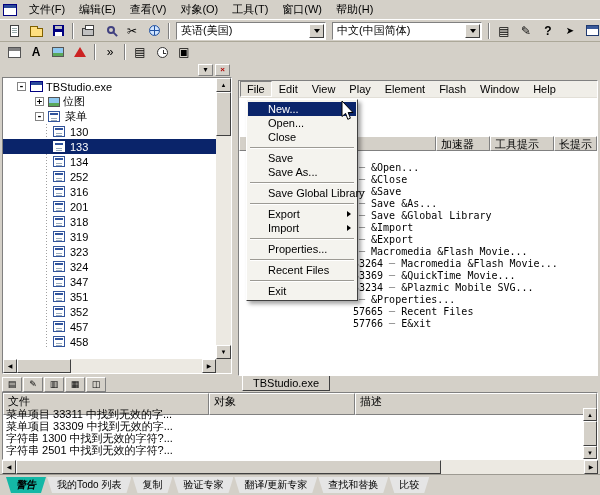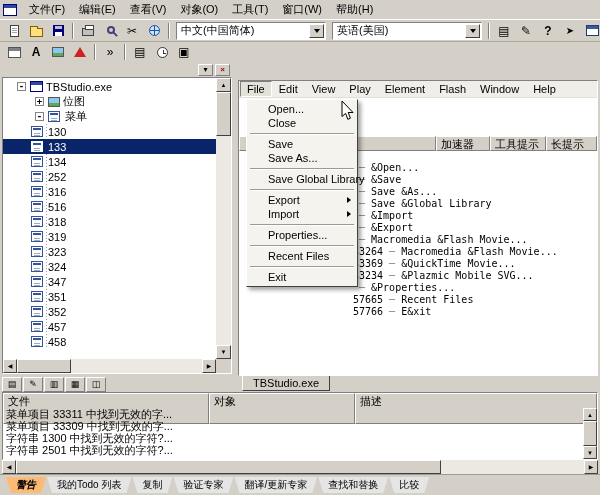--- a/index.html
+++ b/index.html
@@ -55,21 +55,21 @@
 .left{width:230px;display:flex;flex-direction:column;flex:none}
 .lp-head{height:15px;display:flex;justify-content:flex-end;align-items:center;gap:2px;padding:0 2px;flex:none}
 .hbtn{width:15px;height:12px;background:#d4d0c8;border:1px solid;border-color:#fff #808080 #808080 #fff;font-size:8px;line-height:9px;text-align:center;padding:0}
 .hbtn.close{color:#b00000;font-weight:bold}
 .tree-area{flex:1;display:flex;flex-direction:column;background:#fff;border:1px solid;border-color:#808080 #fff #fff #808080;overflow:hidden}
 .tree-body{flex:1;display:flex;overflow:hidden}
 .tree-rows{flex:1;padding-top:1px;overflow:hidden}
 .tree-row{height:15px;display:flex;align-items:center;white-space:nowrap}
 .tree-row.root{padding-left:14px}
 .tree-row.group{padding-left:32px}
-.tree-row.leaf{padding-left:28px}
+.tree-row.leaf{padding-left:50px}
 .exp{width:9px;height:9px;border:1px solid #848484;background:#fff;font:bold 9px/7px "DejaVu Sans Mono","Liberation Mono",monospace;text-align:center;margin-right:4px;flex:none}
 .tlabel{padding:0 3px}
 .leaf.selected{background:#0a246a;color:#fff}
 .leaves{background-image:repeating-linear-gradient(to bottom,#a0a0a0 0 1px,transparent 1px 3px);background-size:1px 100%;background-position:43px 0;background-repeat:no-repeat}
 .exe-icon{width:13px;height:11px;background:#fff;border:1px solid #000080;position:relative;flex:none}
 .exe-icon::before{content:"";position:absolute;top:0;left:0;right:0;height:3px;background:#2a4a9a}
 .menu-res-icon{width:12px;height:11px;background:#fff;border:1px solid #31549c;position:relative;flex:none;margin-right:2px}
 .menu-res-icon::before{content:"";position:absolute;top:1px;left:1px;right:1px;height:2px;background:#31549c}
 .menu-res-icon::after{content:"";position:absolute;top:6px;left:2px;right:2px;height:1px;background:#9ab;box-shadow:0 2px 0 #9ab}
 .leaf.selected .menu-res-icon{border-color:#fff}
@@ -89,45 +89,45 @@
 
 .right{flex:1;display:flex;flex-direction:column;min-width:0}
 .rp-gap{height:18px;flex:none}
 .editor{flex:1;background:#fff;border:1px solid;border-color:#808080 #fff #fff #808080;overflow:hidden}
 .pmenubar{height:17px;display:flex;align-items:center;background:#f0eee8;border-bottom:1px solid #e2dfd7;padding-left:1px}
 .pmitem{padding:2px 7px;white-space:nowrap}
 .pmitem.active{background:#e4e1d9;border:1px solid;border-color:#808080 #fff #fff #808080;padding:1px 6px}
 .grid-head{display:flex;height:15px;margin-top:38px}
 .gh{background:#d4d0c8;border:1px solid;border-color:#fff #808080 #808080 #fff;padding:0 4px;white-space:nowrap;overflow:hidden;flex:none}
 .gh-blank{width:197px}
-.gh1{width:54px}.gh2{width:56px}.gh3{flex:1}
+.gh1{width:54px}.gh2{width:64px}.gh3{flex:1}
 .grid-rows{margin-top:10px;font-family:"DejaVu Sans Mono","Liberation Mono",monospace;font-size:10px}
 .grow{height:12px;display:flex;align-items:center;padding-left:114px;white-space:nowrap;overflow:hidden}
 .rid{margin-right:6px}
 .rtext::before{content:"─ ";color:#888}
 .doc-tabs{height:16px;display:flex;align-items:flex-start;padding-left:4px;flex:none}
 .doc-tab{height:15px;padding:1px 10px 2px;background:#d4d0c8;border-left:1px solid #fff;border-right:1px solid #404040;border-bottom:1px solid #404040;white-space:nowrap}
 
 .output{height:68px;margin:0 2px;background:#fff;border:1px solid;border-color:#808080 #fff #fff #808080;position:relative;overflow:hidden;flex:none}
-.out-head{display:flex;height:31px}
+.out-head{display:flex;height:22px}
 .oh{background:#d4d0c8;border:1px solid;border-color:#fff #808080 #808080 #fff;padding:0 4px;flex:none;white-space:nowrap;overflow:hidden}
 .oh-file{width:206px}.oh-obj{width:146px}.oh-desc{flex:1}
 .out-rows{position:absolute;top:15px;left:0;right:14px;bottom:0;overflow:hidden}
 .orow{height:12px;display:flex;align-items:center;white-space:nowrap}
 .ocell{padding-left:3px}
 .ovsb{position:absolute;top:15px;right:0;bottom:0;width:14px;background:#ece9e2;display:flex;flex-direction:column}
 .ovsb .sbtn{width:14px;height:13px;line-height:10px}
 .ovsb .vthumb{flex:1}
 
 .hscroll{height:14px;margin:0 2px;display:flex;background:#ece9e2;flex:none}
 .hscroll .sbtn{width:14px;height:14px;line-height:11px}
 .hscroll .hthumb{width:425px}
 .bottom-tabs{height:21px;display:flex;align-items:stretch;padding:2px 6px 2px;gap:1px;border-top:1px solid #9d9a92;flex:none}
 .btab{padding:1px 10px;background:#e5e5e5;white-space:nowrap;clip-path:polygon(0 0,100% 0,calc(100% - 5px) 100%,5px 100%);font-size:10px;line-height:14px}
-.btab.active{background:#fdba74;font-weight:bold;font-style:italic}
+.btab.active{background:#14b8a6;font-weight:bold;font-style:italic}
 
 .dropdown{position:absolute;left:246px;top:99px;width:112px;background:#f4f3ee;border:1px solid;border-color:#fff #404040 #404040 #fff;padding:2px 1px;box-shadow:3px 3px 4px rgba(0,0,0,.35);z-index:20}
 .dmi{position:relative;height:14px;display:flex;align-items:center;padding:0 6px 0 20px;white-space:nowrap}
 .dmi.hilite{background:#0a246a;color:#fff}
 .dmi.sep{height:7px;padding:0 2px}
 .dmi.sep::after{content:"";flex:1;border-top:1px solid #9c9a94;border-bottom:1px solid #fff}
 .sub-arrow{display:none;position:absolute;right:5px;top:4px;width:0;height:0;border-top:3px solid transparent;border-bottom:3px solid transparent;border-left:4px solid #000}
 .dmi.has-sub .sub-arrow{display:block}
 .cursor{position:absolute;left:341px;top:101px;z-index:30}
 </style>
@@ -174,27 +174,27 @@
         <span class="icon-mag"></span>
       </button>
     <button class="tbtn">
         <span class="glyph">✂</span>
       </button>
     <button class="tbtn">
         <span class="icon-globe"></span>
       </button>
     <span class="tsep"></span>
     <div class="combo">
-      <span class="val">中文(中国简体)</span>
+      <span class="val">英语(美国)</span>
       <span class="drop">
           <span class="arr-down"></span>
         </span>
     </div>
     <div class="combo">
-      <span class="val">英语(美国)</span>
+      <span class="val">中文(中国简体)</span>
       <span class="drop">
           <span class="arr-down"></span>
         </span>
     </div>
     <span class="tsep"></span>
     <button class="tbtn">
         <span class="glyph">▤</span>
       </button>
     <button class="tbtn">
         <span class="glyph">✎</span>
@@ -288,21 +288,21 @@
                   <span class="tlabel">252</span>
                 </div>
 
                 <div class="tree-row leaf">
                   <span class="menu-res-icon"></span>
                   <span class="tlabel">316</span>
                 </div>
 
                 <div class="tree-row leaf">
                   <span class="menu-res-icon"></span>
-                  <span class="tlabel">516</span>
+                  <span class="tlabel">201</span>
                 </div>
 
                 <div class="tree-row leaf">
                   <span class="menu-res-icon"></span>
                   <span class="tlabel">318</span>
                 </div>
 
                 <div class="tree-row leaf">
                   <span class="menu-res-icon"></span>
                   <span class="tlabel">319</span>
@@ -403,20 +403,24 @@
           <span class="gh gh3">长提示</span>
         </div>
         <div class="grid-rows">
 
 
             <div class="grow">
               <span class="rid"></span>
               <span class="rtext">&amp;Open...</span>
             </div>
 
+            <div class="grow">
+              <span class="rid"></span>
+              <span class="rtext">&amp;Close</span>
+            </div>
 
             <div class="grow">
               <span class="rid"></span>
               <span class="rtext">&amp;Save</span>
             </div>
 
             <div class="grow">
               <span class="rid"></span>
               <span class="rtext">Save &amp;As...</span>
             </div>
@@ -528,20 +532,24 @@
 
       <span class="btab">翻译/更新专家</span>
 
       <span class="btab">查找和替换</span>
 
       <span class="btab">比较</span>
     </div>
 
   <div class="dropdown">
 
+      <div class="dmi hilite">
+        <span class="dlabel">New...</span>
+
+      </div>
 
       <div class="dmi">
         <span class="dlabel">Open...</span>
 
       </div>
 
       <div class="dmi">
         <span class="dlabel">Close</span>
 
       </div>

